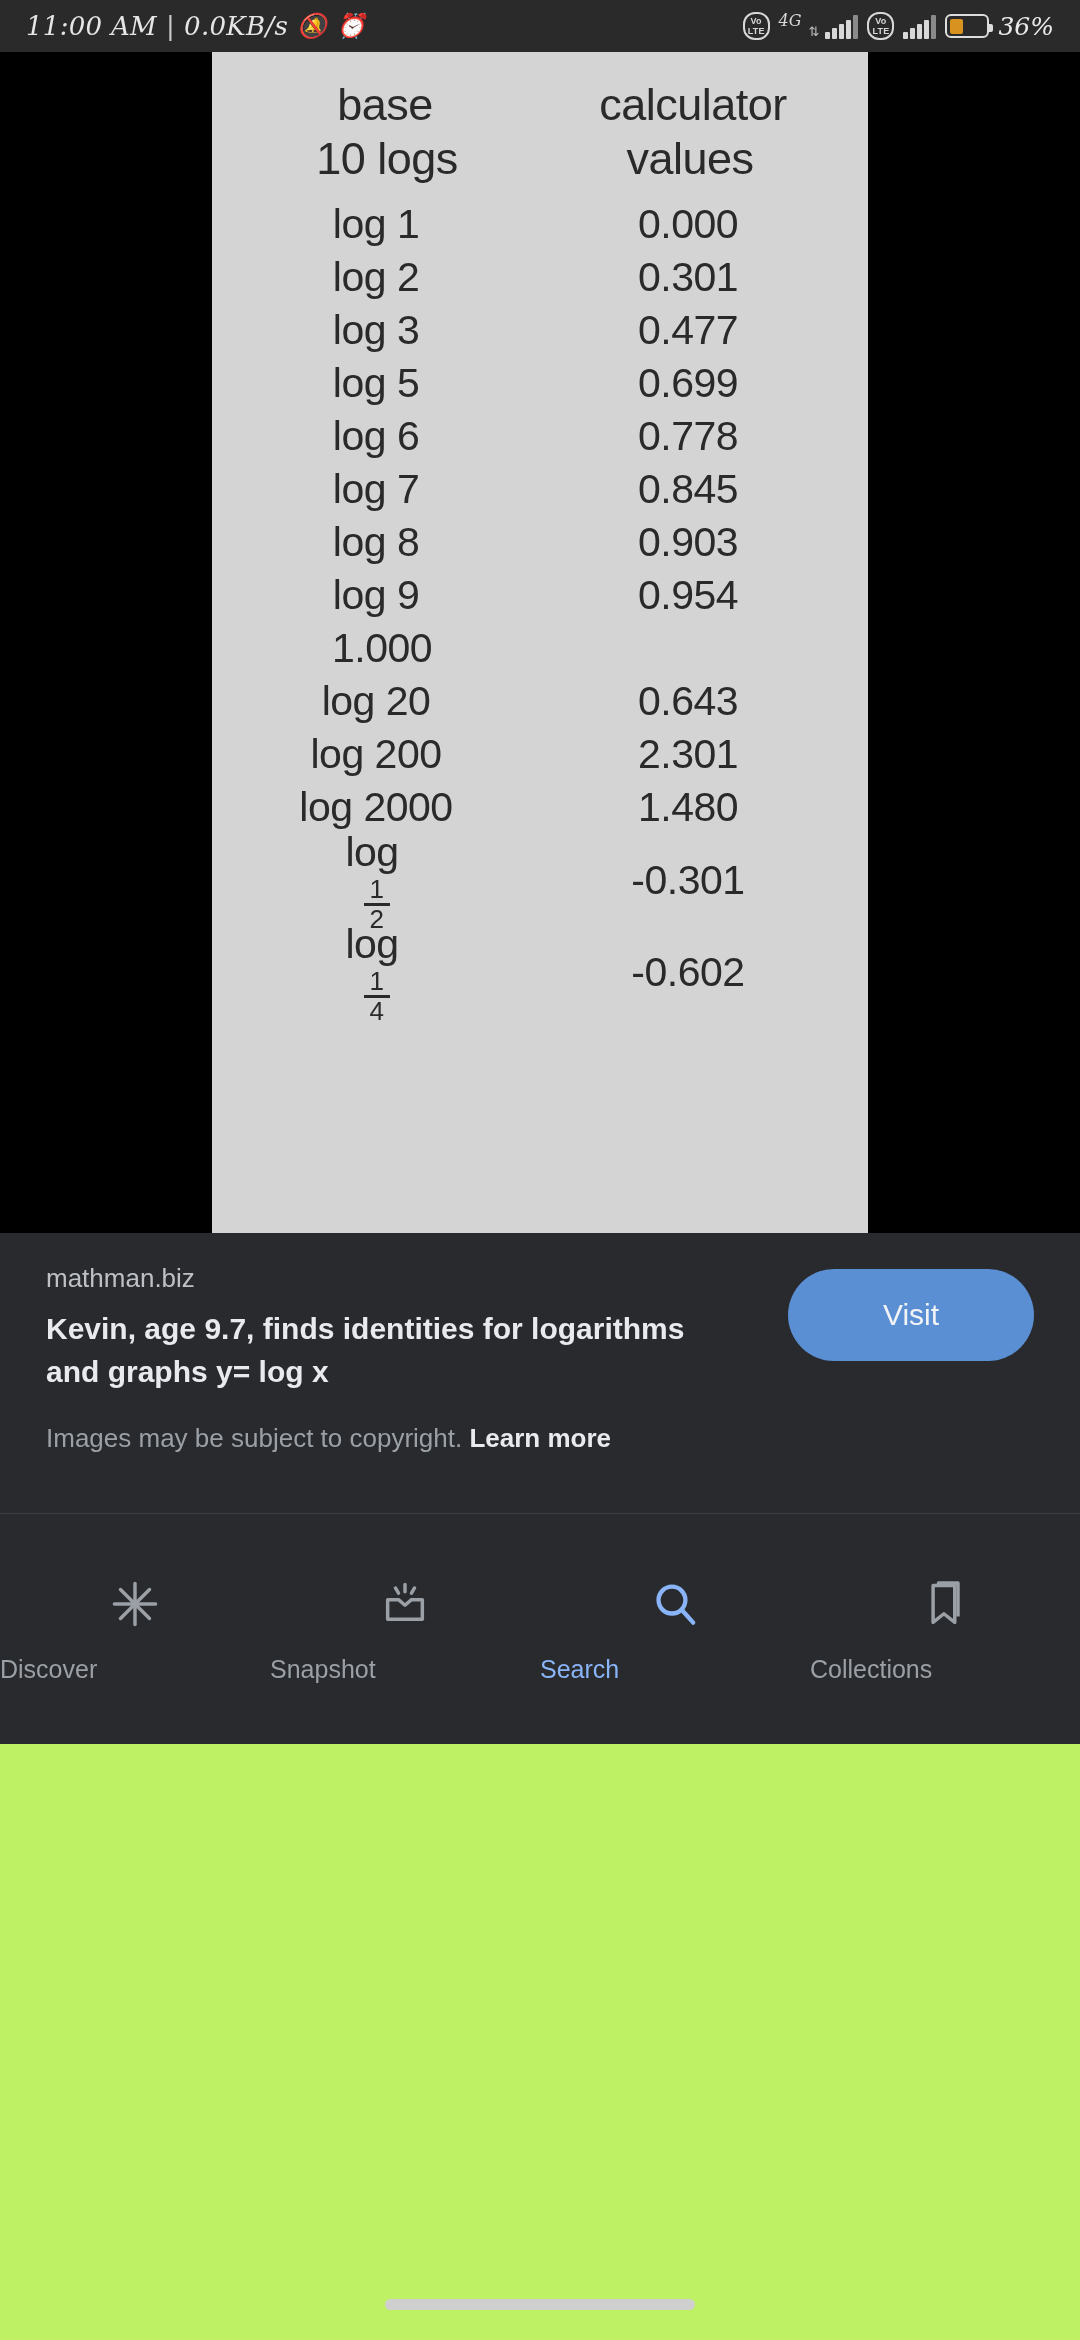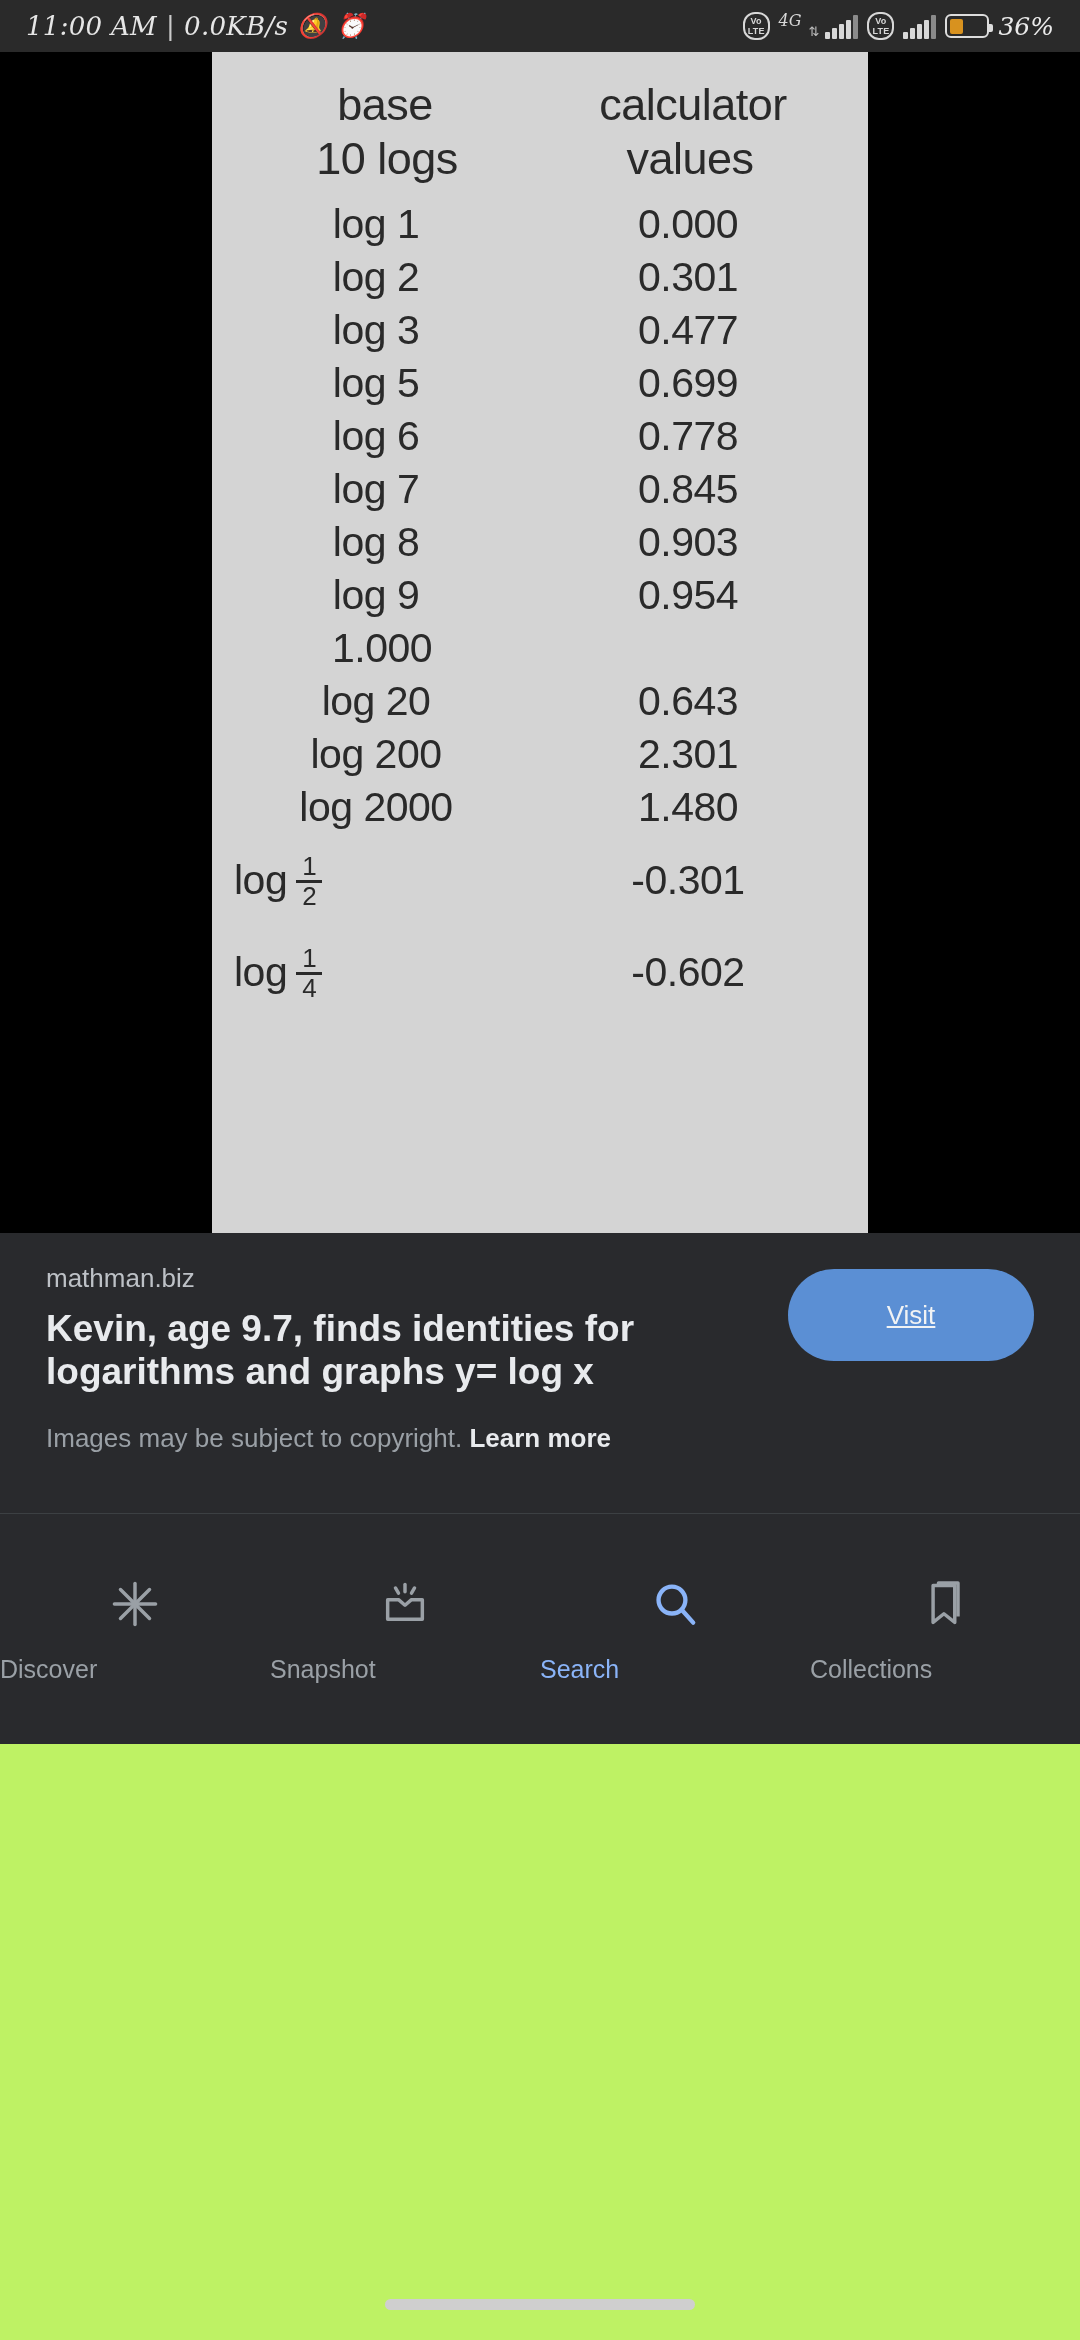--- a/index.html
+++ b/index.html
@@ -64,39 +64,39 @@
   .lt-head .c1, .lt-head .c2{ width:50%; text-align:center; }
   .lt-head .line{ font-size:45px; line-height:54px; letter-spacing:-0.5px; white-space:nowrap;}
   .lt-head .c1 .line:nth-child(1){ padding-right:4px; }
   .lt-head .c2 .line:nth-child(2){ padding-right:6px; }
 
   .lt-rows{ margin-top:12px; }
   .lt-row{ display:flex; align-items:center; height:53px; }
   .lt-row .lbl{ width:50%; text-align:center; font-size:41px; letter-spacing:-0.5px; padding-right:22px; }
   .lt-row .val{ width:50%; text-align:center; font-size:41px; letter-spacing:-0.5px; padding-right:10px;}
   .lt-row.frac{ height:92px; }
-  .lt-row.frac .lbl{ display:flex; align-items:center; justify-content:flex-start; padding-right:30px;}
+  .lt-row.frac .lbl{ display:flex; align-items:center; justify-content:flex-start; padding-right:30px;flex-direction:column;}
   .fracbox{ display:inline-flex; flex-direction:column; align-items:center;
             font-size:26px; line-height:25px; margin-left:9px; position:relative; top:1px;}
   .fracbox .num{ padding-bottom:1px; }
   .fracbox .bar{ width:26px; height:3px; background:#2a2a2a; }
   .fracbox .den{ padding-top:1px; }
 
   
   .card{
     position:absolute; top:1233px; left:0; width:1080px; height:190px;
     background:#292a2d; padding:30px 46px 0 46px;
   }
   .card .site{ color:#bdc1c6; font-size:26px; line-height:30px; }
-  .card .title{ color:#e8eaed; font-size:37px; font-weight:700; line-height:43px; margin-top:14px; max-width:660px;}
+  .card .title{ color:#e8eaed; font-size:30px; font-weight:700; line-height:43px; margin-top:14px; max-width:660px;}
   .visit{
     position:absolute; right:46px; top:36px;
     width:246px; height:92px; border-radius:46px;
-    background:#5b8fd4; color:#f1f3f4; font-size:26px;
-    display:flex; align-items:center; justify-content:center;text-decoration:underline;
+    background:#5b8fd4; color:#f1f3f4; font-size:30px;
+    display:flex; align-items:center; justify-content:center;
   }
   .copyright{
     position:absolute; top:1423px; left:0; width:1080px; height:90px;
     background:#292a2d; padding:0 46px; display:flex; align-items:flex-start;
   }
   .copyright span{ color:#9aa0a6; font-size:26px; line-height:30px; }
   .copyright b{ color:#e8eaed; font-weight:700; }
   .divider{ position:absolute; top:1513px; left:0; width:1080px; height:1px; background:#3c4043;}
 
   

